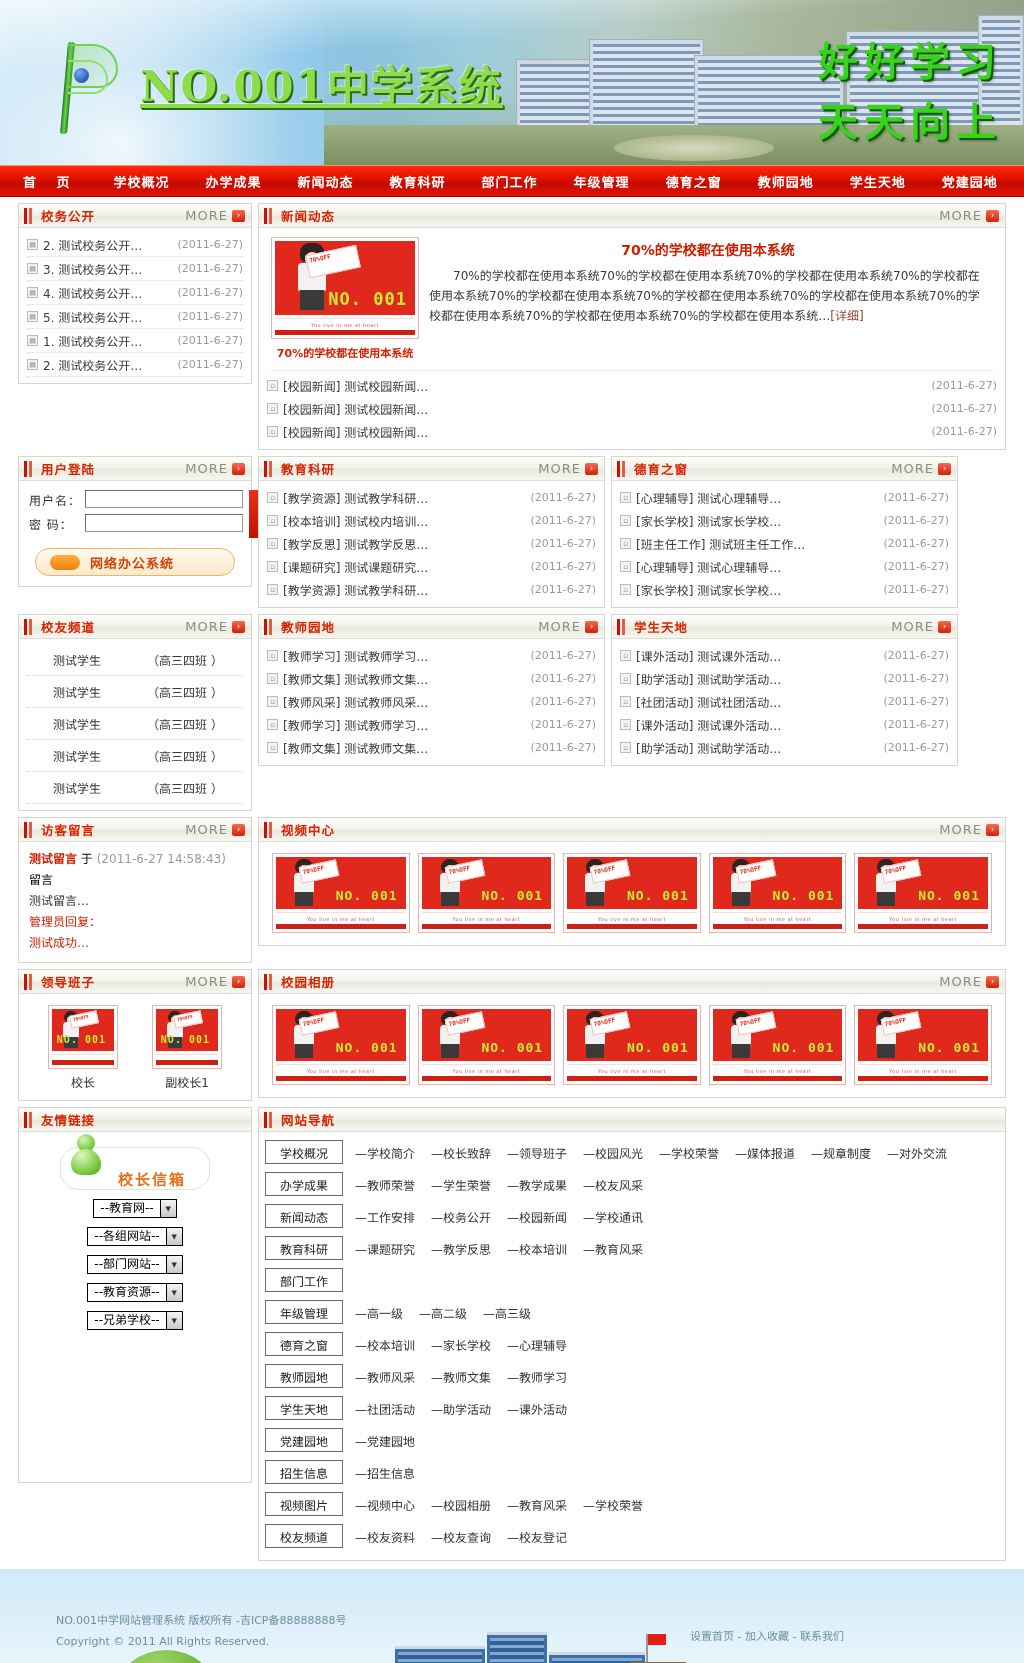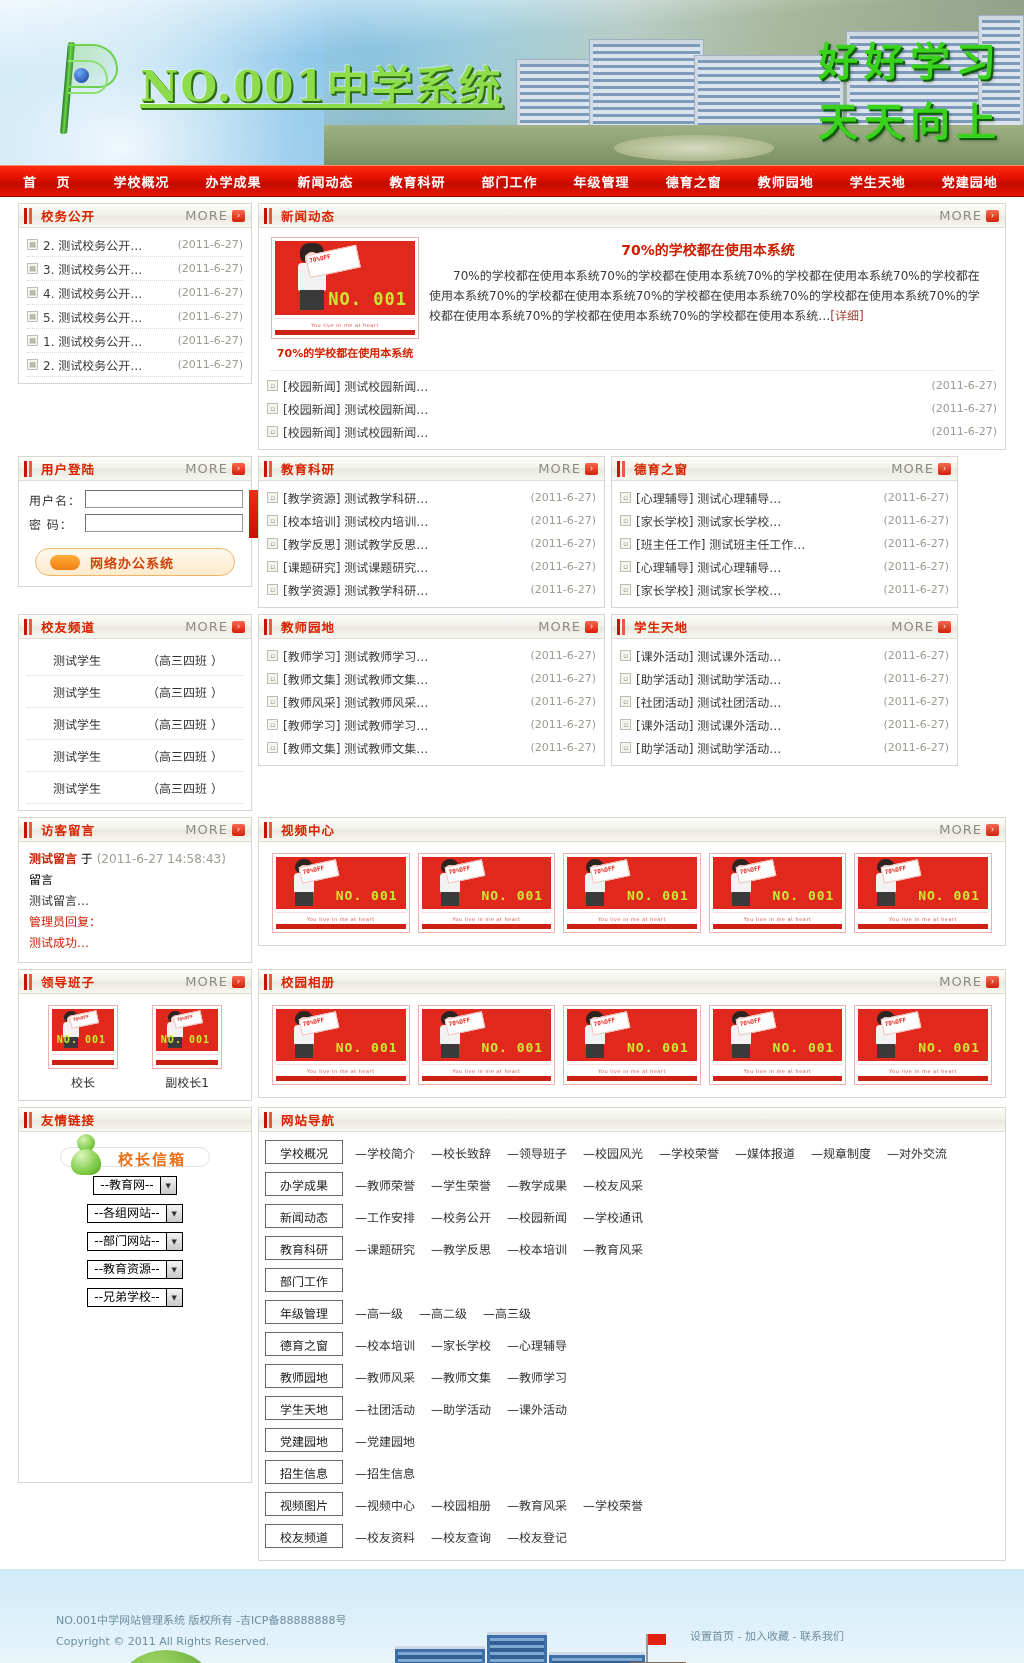--- a/index.html
+++ b/index.html
@@ -331,23 +331,23 @@
   .leaders { display: flex; justify-content: space-around; padding: 6px 4px 4px 4px; }
   .leader { width: 70px; text-align: center; }
   .leader .nm { font-size: 12px; color: #333; margin-top: 4px; }
 
   
   .strip { display: flex; gap: 8px; padding: 6px 5px; }
   .strip > div { flex: 1; }
 
   
   .mailbox {
-    margin: 10px auto 4px auto; width: 150px; height: 20px;
+    margin: 10px auto 4px auto; width: 150px; height: 43px;
     border: 1px solid #e2e2da; border-radius: 18px; background: #fff;
-    display: flex; align-items: flex-start; justify-content: center; position: relative;
+    display: flex; align-items: flex-end; justify-content: center; position: relative;
     cursor: pointer;
   }
   .mailbox .avatar {
     position: absolute; left: 8px; top: -14px; width: 34px; height: 44px;
   }
   .mailbox .avatar .head {
     position: absolute; left: 8px; top: 0; width: 18px; height: 18px;
     border-radius: 50%;
     background: radial-gradient(circle at 35% 30%, #d6f5b0, #71c33a 70%, #4f9423);
   }

